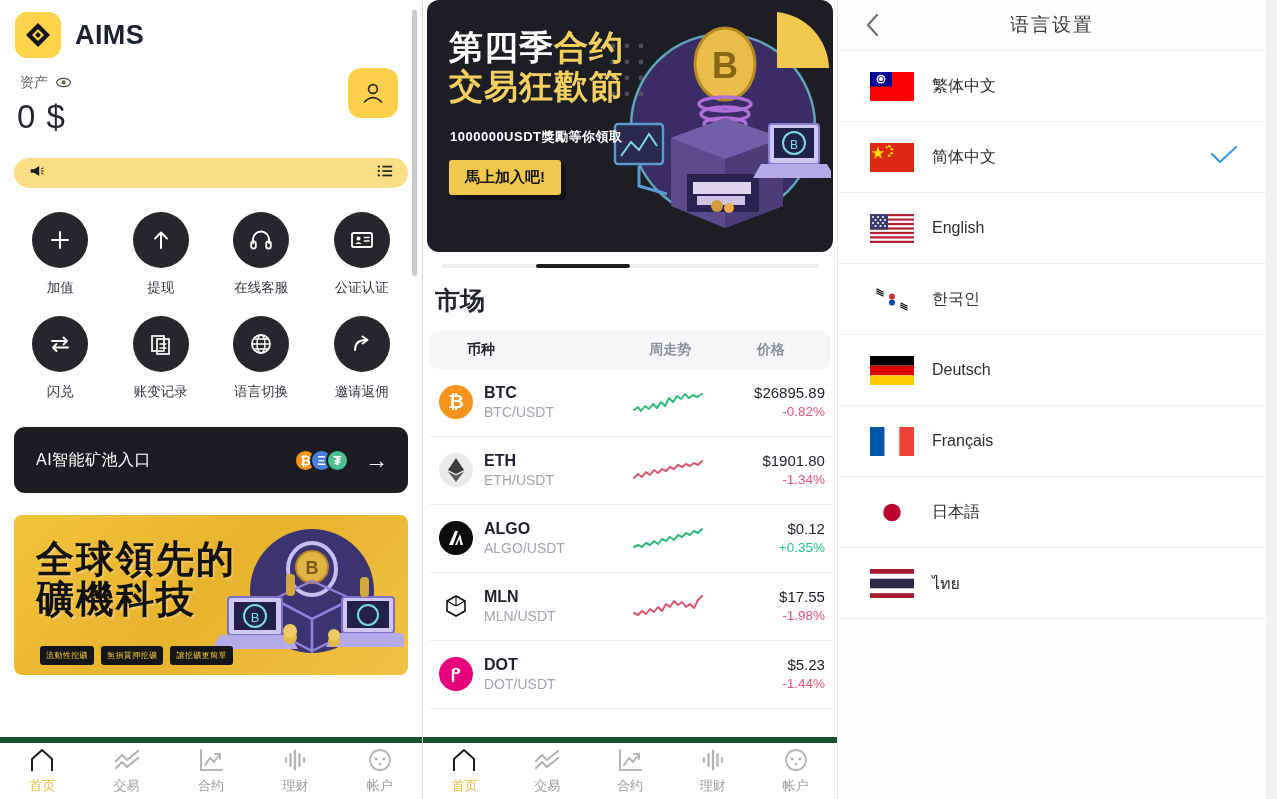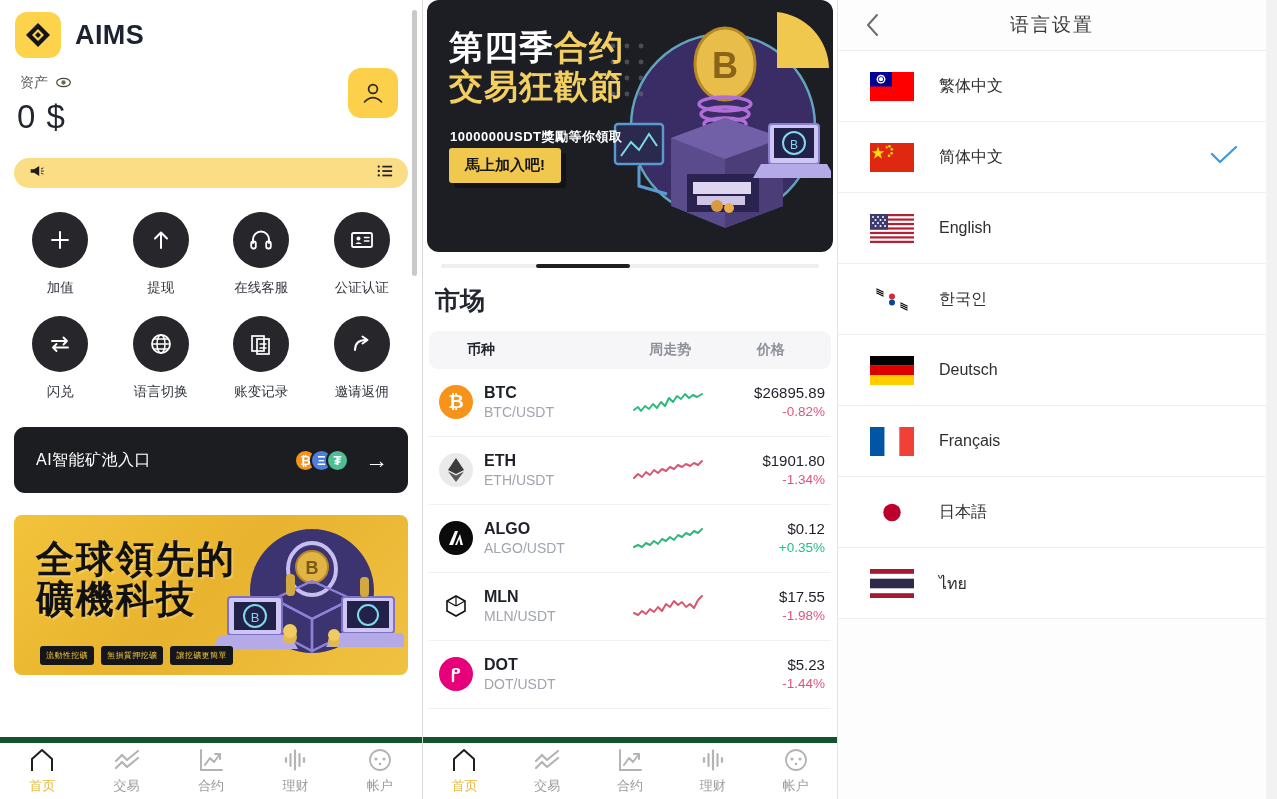--- a/index.html
+++ b/index.html
@@ -111,21 +111,21 @@
     margin: 0 4px; height: 252px; border-radius: 12px; overflow:hidden;
     background:#1d1e24; position:relative;
   }
   .car-title { position:absolute; left:22px; top:28px; font-size:34px; font-weight:900;
     line-height:1.14; letter-spacing:1px; }
   .car-title .l1 { color:#fff; }
   .car-title .l1 .y { color:#f3cf5f; }
   .car-title .l2 { color:#f3cf5f; }
   .car-sub { position:absolute; left:23px; top:128px; color:#fff; font-size:13px; font-weight:700; letter-spacing:.5px;}
   .car-cta {
-    position:absolute; left:22px; top:148px; background:#f0c84d; color:#15161a;
+    position:absolute; left:22px; top:160px; background:#f0c84d; color:#15161a;
     font-size:15px; font-weight:800; padding:8px 16px; border-radius:3px;
     box-shadow: 5px 5px 0 rgba(0,0,0,.35);
   }
   .car-art { position:absolute; right:2px; top:6px; width:230px; height:240px;}
   .car-indicator { margin: 12px 18px 0 18px; height:4px; background:#eeeeee; border-radius:2px;
     display:flex; }
   .car-seg { flex:1; }
   .car-seg.on { background:#1f2024; border-radius:2px; }
 
   .market-title { font-size:25px; font-weight:700; color:#23262f; padding: 16px 0 0 12px; }
@@ -154,21 +154,21 @@
   .panel-right { position:relative; width:429px; height:799px; background:#fdfdfd; flex:0 0 429px;
                  border-left:1px solid #e3e3e3; }
   .lang-header { height:50px; display:flex; align-items:center; position:relative; }
   .lang-back { position:absolute; left:20px; top:8px; width:30px; height:34px;
                display:flex; align-items:center; justify-content:center; }
   .lang-title { width:100%; text-align:center; font-size:19px; color:#3a3a3a; letter-spacing:2px;}
   .lang-row { height:71px; display:flex; align-items:center; padding:0 20px 0 32px;
               border-top:1px solid #eeeeee; position:relative; background:#fff;}
   .lang-row:first-of-type { border-top:none; }
   .flag { width:44px; height:29px; flex:0 0 44px; position:relative; overflow:hidden; }
-  .lang-label { margin-left:25px; font-size:16px; color:#2e2e2e; }
+  .lang-label { margin-left:18px; font-size:16px; color:#2e2e2e; }
   .lang-check { position:absolute; right:28px; top:50%; transform:translateY(-50%); }
   .lang-filler { border-top:1px solid #eeeeee; height:1px; }
 </style>
 </head>
 <body>
 
 <div class="screen">
 
   <div class="panel-left">
 
@@ -264,36 +264,36 @@
           <svg width="26" height="26" viewBox="0 0 26 26">
             <path d="M5 10 H20 M16.5 6.5 L20 10 L16.5 13.5" stroke="#fff" stroke-width="1.9" fill="none" stroke-linecap="round" stroke-linejoin="round"></path>
             <path d="M21 16.5 H6 M9.5 13 L6 16.5 L9.5 20" stroke="#fff" stroke-width="1.9" fill="none" stroke-linecap="round" stroke-linejoin="round"></path>
           </svg>
         </div>
         <div class="gi-label">闪兑</div>
       </div>
       <div class="gi">
         <div class="gi-circle">
           <svg width="26" height="26" viewBox="0 0 26 26">
+            <rect x="4" y="5" width="12" height="15" stroke="#fff" stroke-width="1.7" fill="none"></rect>
+            <rect x="9" y="8" width="12" height="15" stroke="#fff" stroke-width="1.7" fill="none"></rect>
+            <path d="M12 13 H18 M12 17 H18" stroke="#fff" stroke-width="1.5" stroke-linecap="round"></path>
+          </svg>
+        </div>
+        <div class="gi-label">账变记录</div>
+      </div>
+      <div class="gi">
+        <div class="gi-circle">
+          <svg width="26" height="26" viewBox="0 0 26 26">
             <circle cx="13" cy="13" r="9" stroke="#fff" stroke-width="1.8" fill="none"></circle>
             <ellipse cx="13" cy="13" rx="4" ry="9" stroke="#fff" stroke-width="1.5" fill="none"></ellipse>
             <path d="M4.3 13 H21.7 M5.8 8 H20.2 M5.8 18 H20.2" stroke="#fff" stroke-width="1.4"></path>
           </svg>
         </div>
         <div class="gi-label">语言切换</div>
-      </div>
-      <div class="gi">
-        <div class="gi-circle">
-          <svg width="26" height="26" viewBox="0 0 26 26">
-            <rect x="4" y="5" width="12" height="15" stroke="#fff" stroke-width="1.7" fill="none"></rect>
-            <rect x="9" y="8" width="12" height="15" stroke="#fff" stroke-width="1.7" fill="none"></rect>
-            <path d="M12 13 H18 M12 17 H18" stroke="#fff" stroke-width="1.5" stroke-linecap="round"></path>
-          </svg>
-        </div>
-        <div class="gi-label">账变记录</div>
       </div>
       <div class="gi">
         <div class="gi-circle">
           <svg width="26" height="26" viewBox="0 0 26 26">
             <path d="M6 19 Q6 9 17 9" stroke="#fff" stroke-width="2" fill="none" stroke-linecap="round"></path>
             <path d="M13.5 5.5 L18.5 9 L13.5 12.5" stroke="#fff" stroke-width="2" fill="none" stroke-linecap="round" stroke-linejoin="round"></path>
           </svg>
         </div>
         <div class="gi-label">邀请返佣</div>
       </div>

